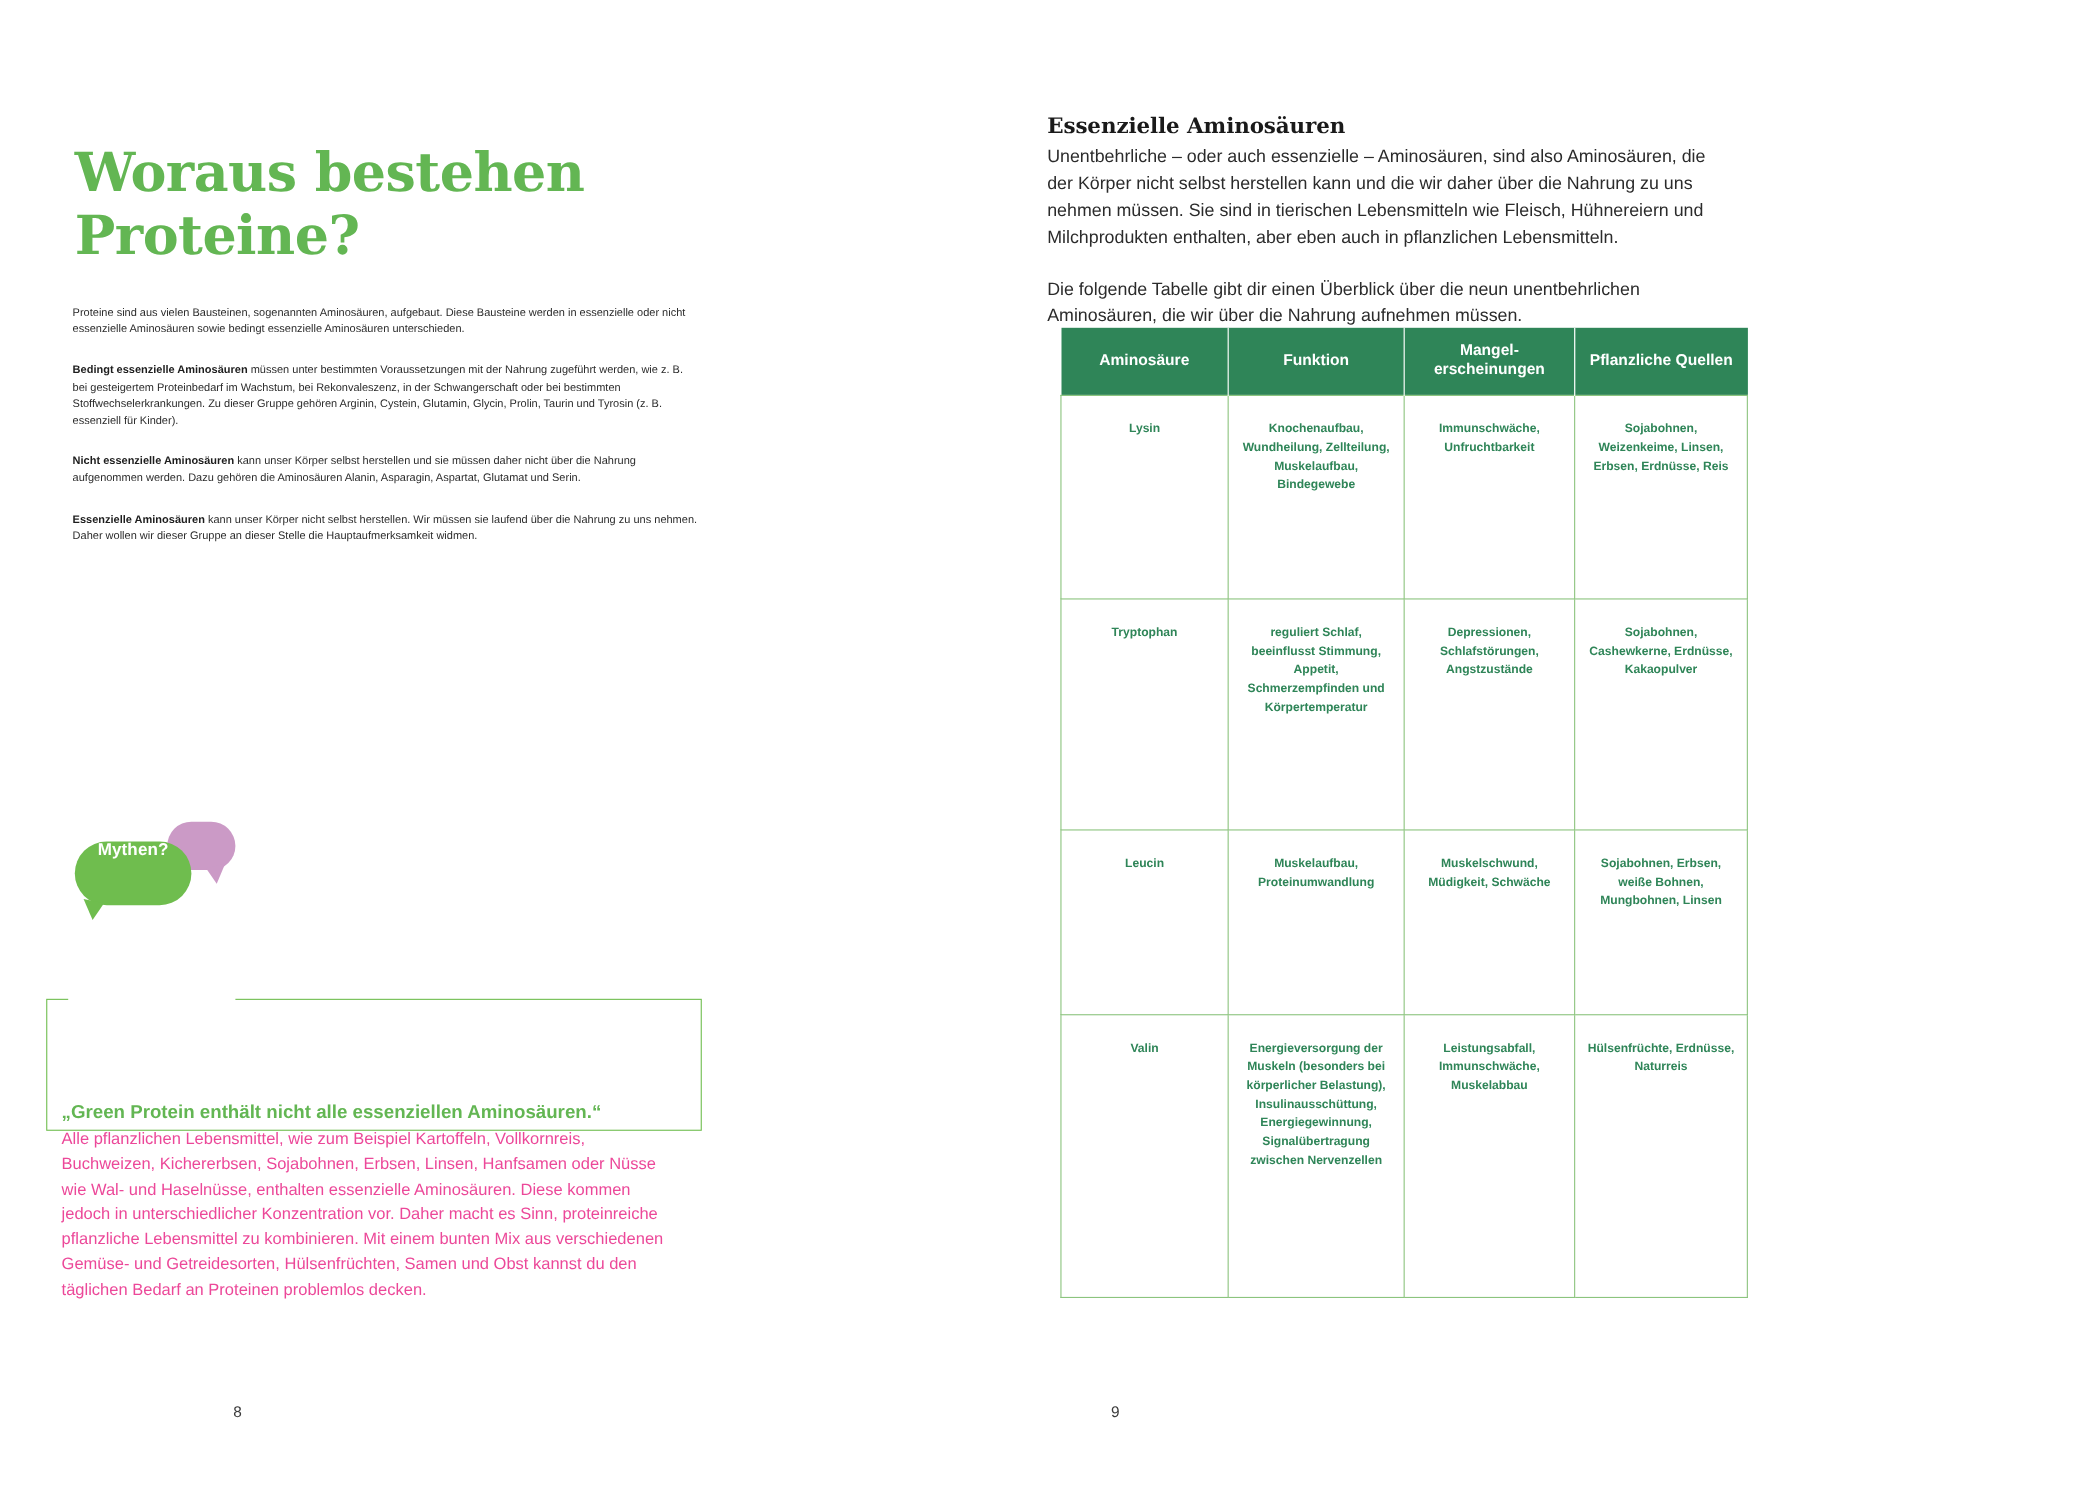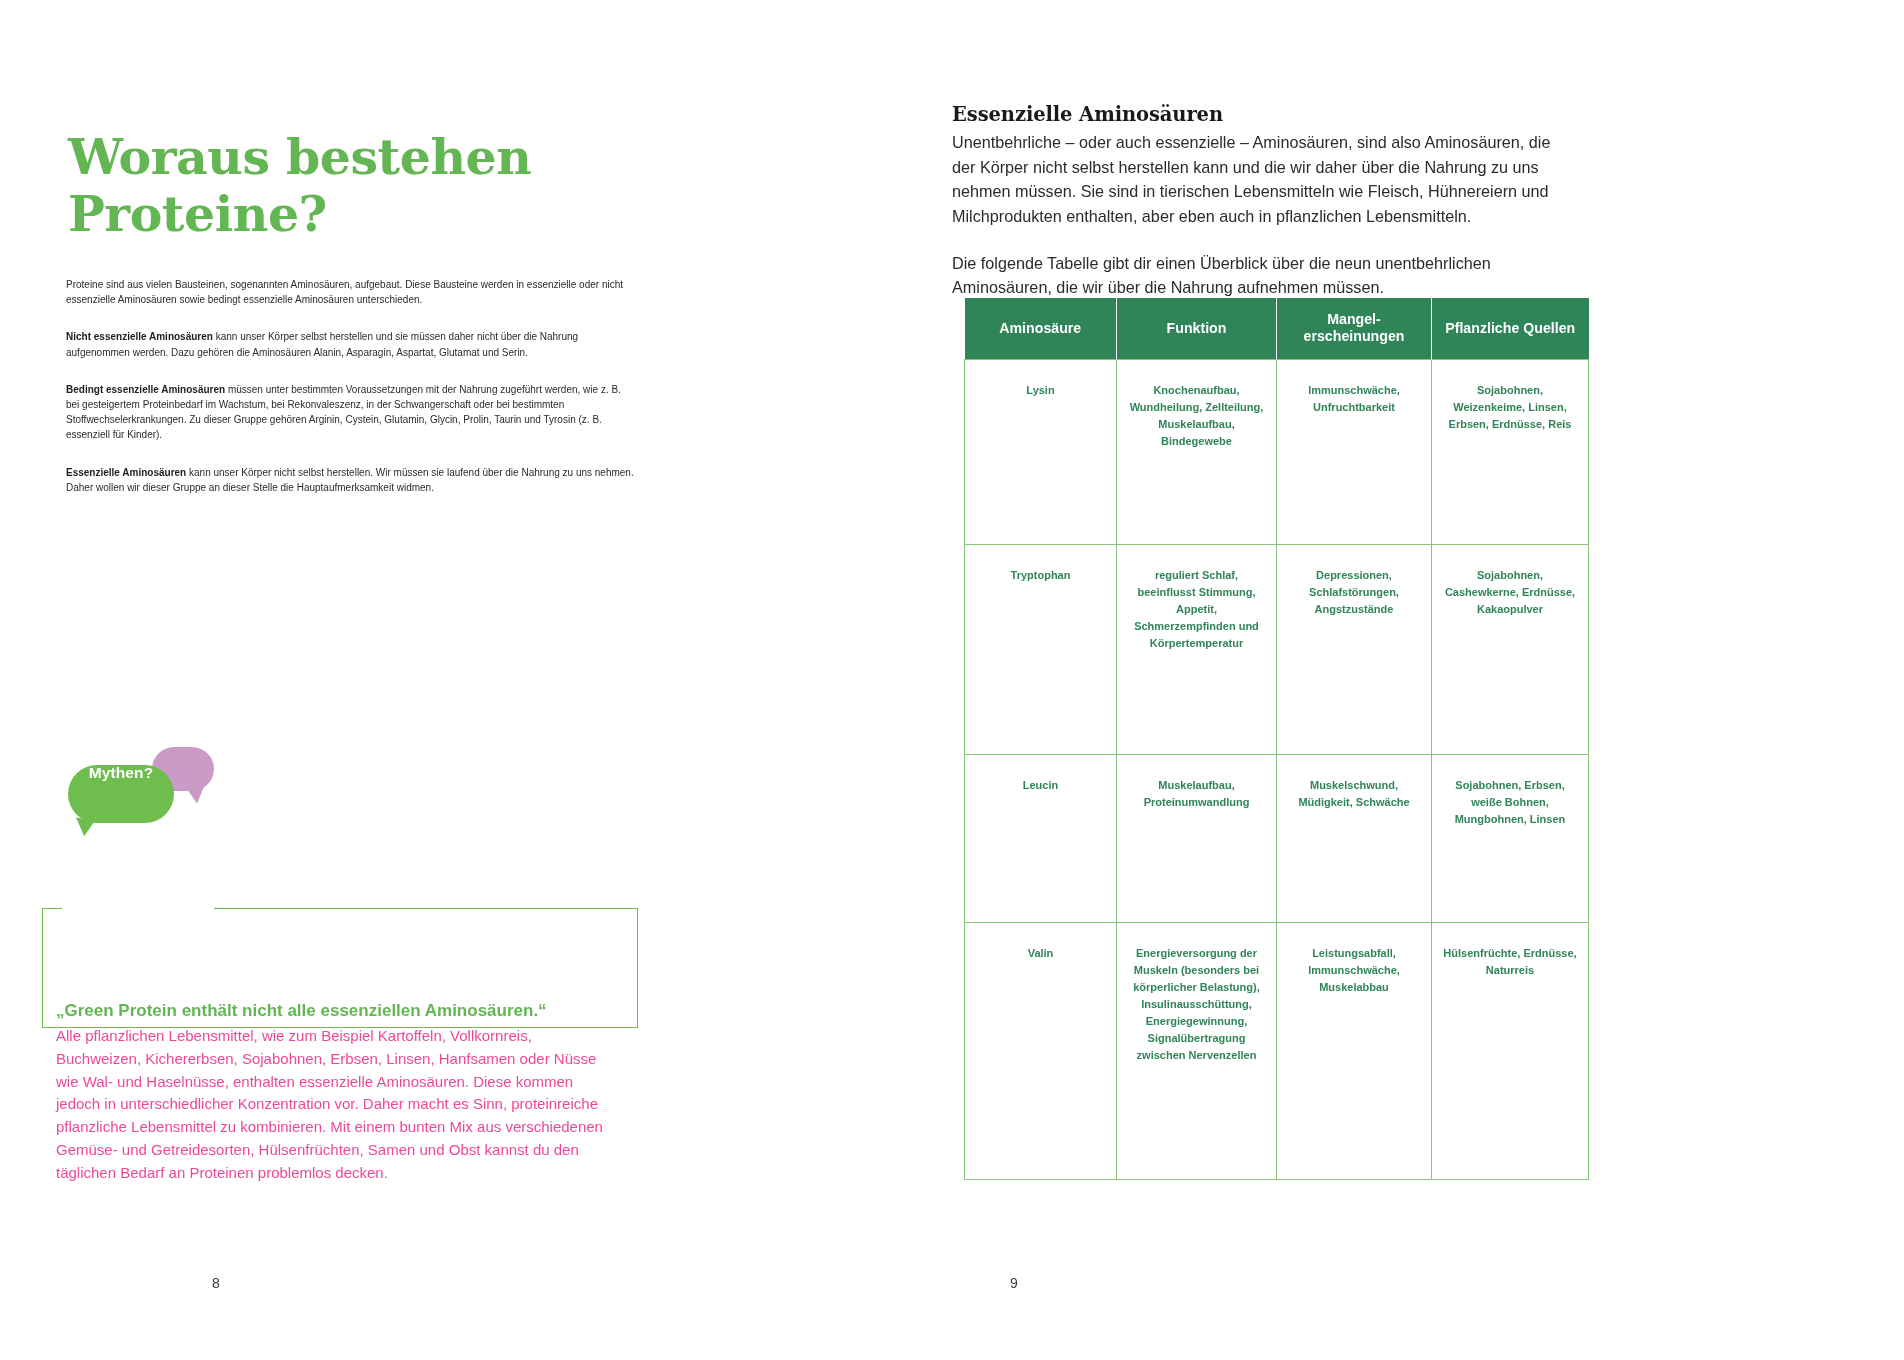--- a/index.html
+++ b/index.html
@@ -242,24 +242,24 @@
     <h1 class="title">
       <span>Woraus bestehen</span>
       <span class="line2">Proteine?</span>
     </h1>
 
     <div class="left-body">
       <p>
         <span>Proteine sind aus vielen Bausteinen, sogenannten Aminosäuren, aufgebaut. Diese Bausteine werden in essenzielle oder nicht essenzielle Aminosäuren sowie bedingt essenzielle Aminosäuren unterschieden.</span>
       </p>
       <p>
-        <b>Nicht essenzielle Aminosäuren</b><span> kann unser Körper selbst herstellen und sie müssen daher nicht über die Nahrung aufgenommen werden. Dazu gehören die Aminosäuren Alanin, Asparagin, Aspartat, Glutamat und Serin.</span>
+        <b>Bedingt essenzielle Aminosäuren</b><span> müssen unter bestimmten Voraussetzungen mit der Nahrung zugeführt werden, wie z. B. bei gesteigertem Proteinbedarf im Wachstum, bei Rekonvaleszenz, in der Schwangerschaft oder bei bestimmten Stoffwechselerkrankungen. Zu dieser Gruppe gehören Arginin, Cystein, Glutamin, Glycin, Prolin, Taurin und Tyrosin (z. B. essenziell für Kinder).</span>
       </p>
       <p>
-        <b>Bedingt essenzielle Aminosäuren</b><span> müssen unter bestimmten Voraussetzungen mit der Nahrung zugeführt werden, wie z. B. bei gesteigertem Proteinbedarf im Wachstum, bei Rekonvaleszenz, in der Schwangerschaft oder bei bestimmten Stoffwechselerkrankungen. Zu dieser Gruppe gehören Arginin, Cystein, Glutamin, Glycin, Prolin, Taurin und Tyrosin (z. B. essenziell für Kinder).</span>
+        <b>Nicht essenzielle Aminosäuren</b><span> kann unser Körper selbst herstellen und sie müssen daher nicht über die Nahrung aufgenommen werden. Dazu gehören die Aminosäuren Alanin, Asparagin, Aspartat, Glutamat und Serin.</span>
       </p>
       <p>
         <b>Essenzielle Aminosäuren</b><span> kann unser Körper nicht selbst herstellen. Wir müssen sie laufend über die Nahrung zu uns nehmen. Daher wollen wir dieser Gruppe an dieser Stelle die Hauptaufmerksamkeit widmen.</span>
       </p>
     </div>
 
     <div class="myth-box"></div>
     <div class="myth-cover"></div>
 
     <div class="bubble-wrap">

